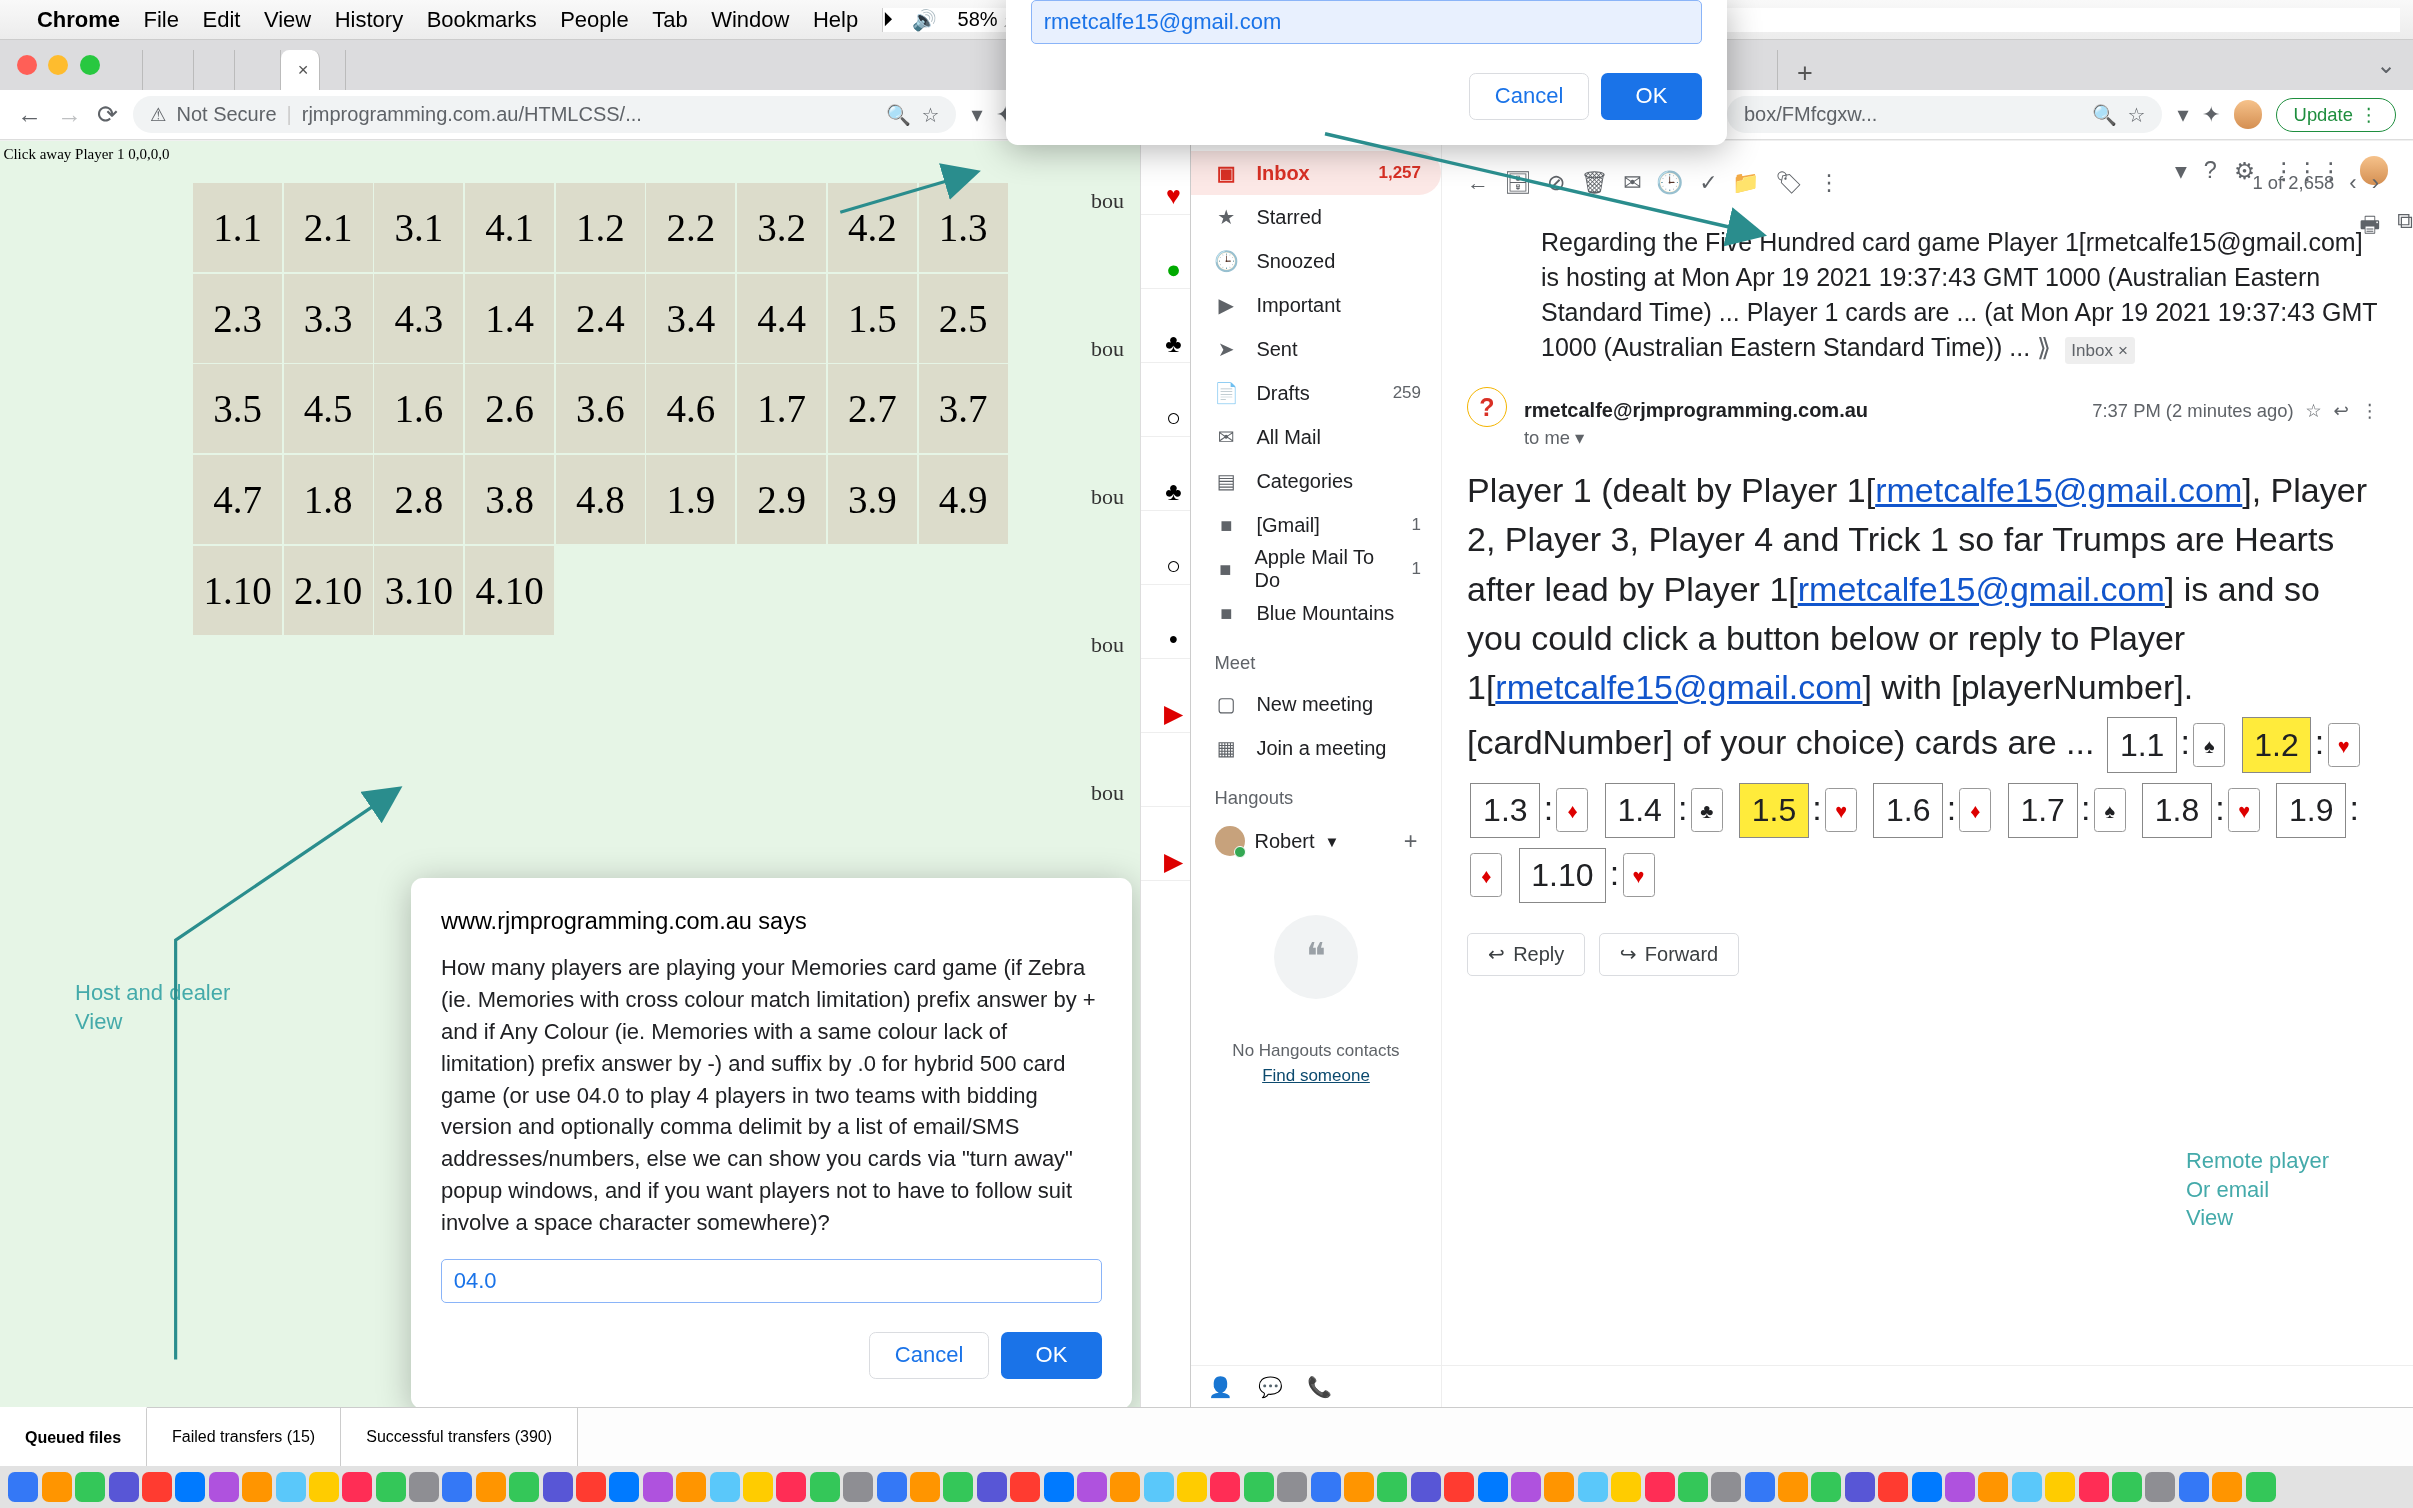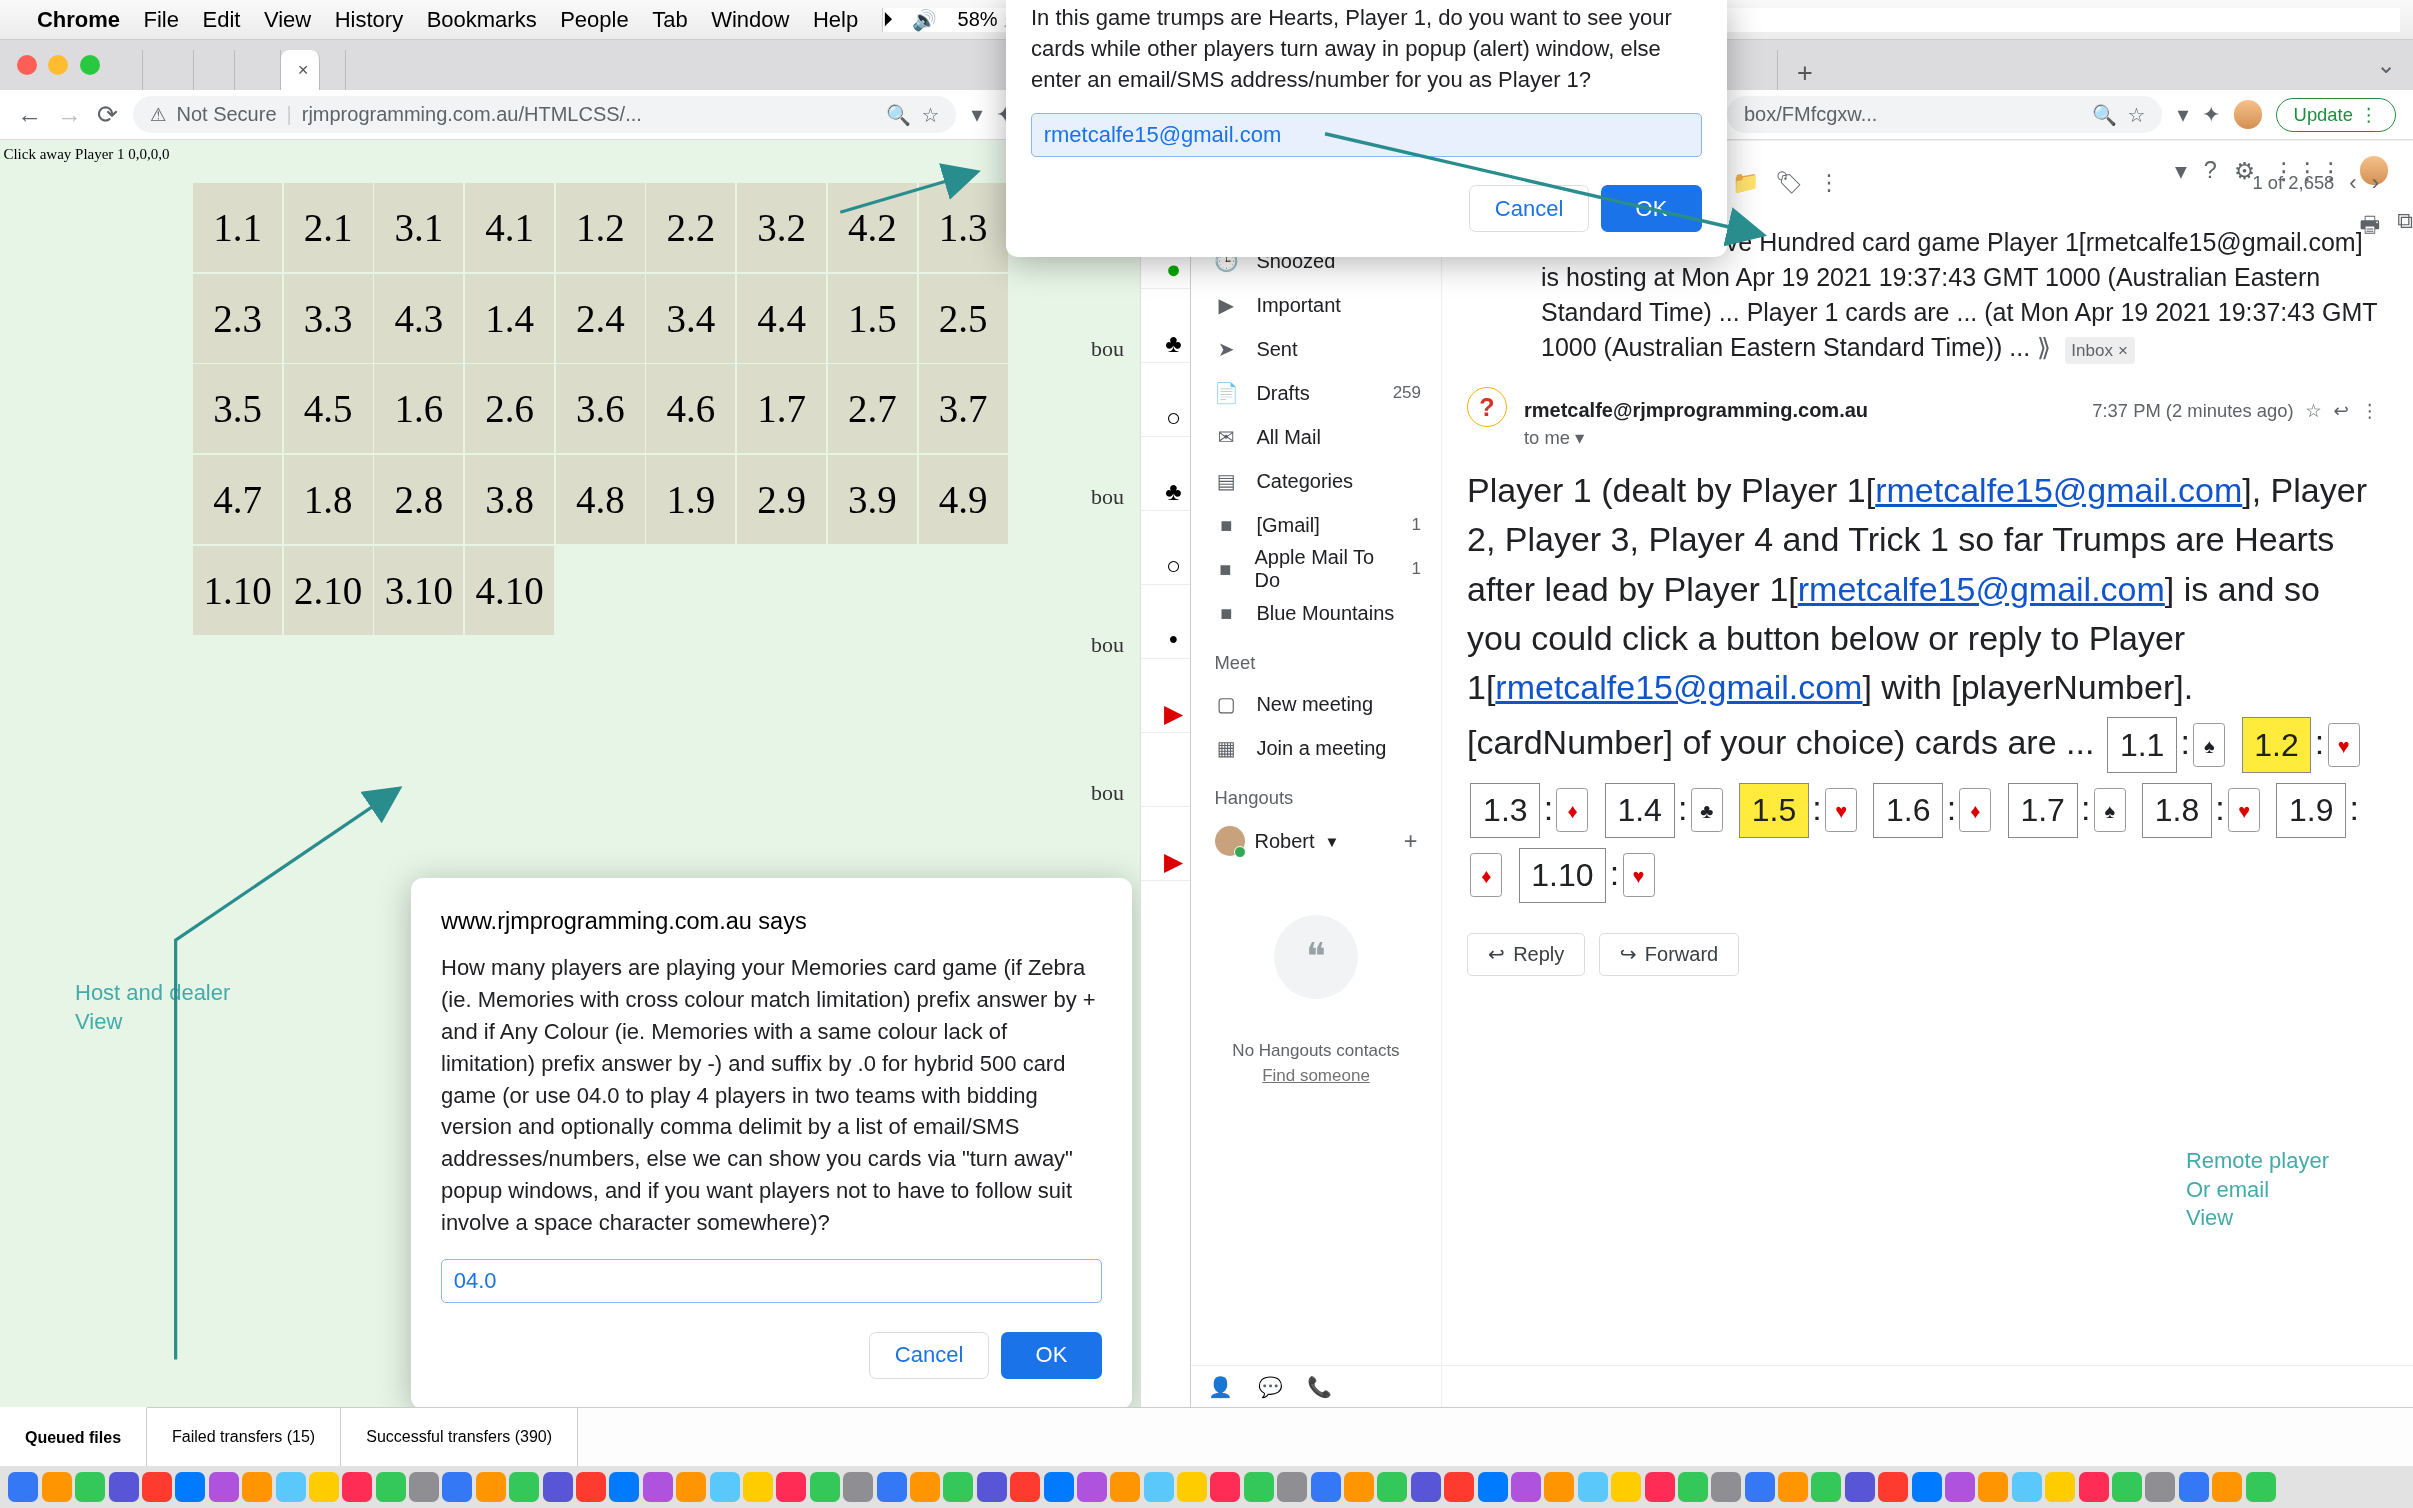--- a/index.html
+++ b/index.html
@@ -73,21 +73,21 @@
   .gmside .item .ico { width: 23.5px; text-align: center; color: #5f6368; font-size: 20px; }
   .gmside .item.active .ico { color: #d93025; }
   .gmside .item .cnt { margin-left: auto; font-size: 17px; color: #5f6368; }
   .gmside .item.active .cnt { color: #d93025; }
   .gmside .section { padding: 17px 23.5px 8.4px; font-size: 18.4px; color: #5f6368; }
   .gmside .hangperson { display: flex; align-items: center; gap: 10px; padding: 8.4px 23.5px; }
   .gmside .hangperson .av { width: 30px; height: 30px; border-radius: 50%; background: #c7a27c; position: relative; }
   .gmside .hangperson .av::after { content:''; position:absolute; right:-1.7px; bottom:-1.7px; width:10px; height:10px; background:#34a853; border:1.7px solid #fff; border-radius:50%; }
   .gmside .plus { margin-left: auto; font-size: 23.5px; color: #5f6368; }
   .nohang { text-align: center; color: #5f6368; font-size: 17px; margin-top: 42px; }
-  .nohang a { color: #737373; text-decoration: underline; display: block; margin-top: 5px; }
+  .nohang a { color: #0c4a6e; text-decoration: underline; display: block; margin-top: 5px; }
   .quotecircle { width: 84px; height: 84px; border-radius: 50%; background: #f1f3f4; margin: 50px auto 17px; display: flex; align-items: center; justify-content: center; font-size: 37px; color: #9aa0a6; }
 
   
   .gmmain { flex: 1; padding: 17px 34px 17px 25px; overflow: hidden; position: relative; }
   .gmtop { display: flex; align-items: center; gap: 15px; height: 50px; color: #5f6368; font-size: 22px; }
   .gmtop .spacer { flex: 1; }
   .gmtop .counter { font-size: 18.4px; }
   .subjrow { display: flex; gap: 17px; margin-top: 17px; }
   .qmark { width: 40px; height: 40px; border-radius: 50%; border: 1.7px solid #f4b400; color: #d93025; display: flex; align-items: center; justify-content: center; font-size: 25px; font-weight: bold; flex-shrink: 0; margin-top: 5px; }
   .subj { font-size: 25px; color: #202124; line-height: 1.4; flex: 1; }
@@ -509,21 +509,20 @@
             <span>Forward</span>
           </button>
       </div>
 
       <div class="remotelabel" id="remotelabel">Remote player<br>Or email<br>View</div>
     </div>
   </div>
 </div>
 
 <div class="topdialog">
-  <div class="msg">In this game trumps are Hearts, Player 1, do you want to see your cards while other players turn away in popup (alert) window, else enter an email/SMS address/number for you as Player 1?</div>
   <input value="rmetcalfe15@gmail.com" style="">
   <svg style="position:absolute; top:117px; left:302px; width:503px; height:134px; pointer-events:none" viewBox="0 0 600 160">
     <defs>
         <marker id="ah2" markerWidth="12" markerHeight="12" refX="10" refY="6" orient="auto">
           <path d="M0,0 L12,6 L0,12 z" fill="#2a8d8d"></path>
         </marker>
       </defs>
     <path d="M 20 20 L 540 140" stroke="#2a8d8d" stroke-width="4" fill="none" marker-end="url(#ah2)"></path>
   </svg>
   <div class="btnrow">

